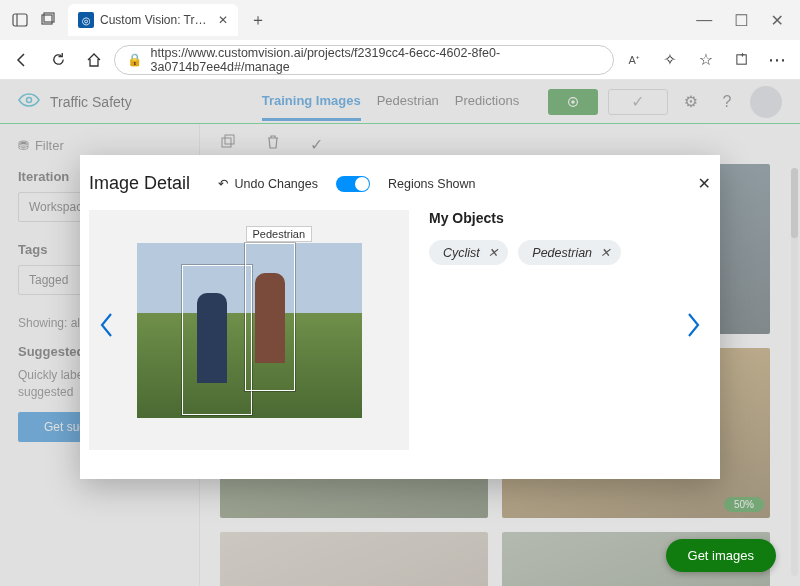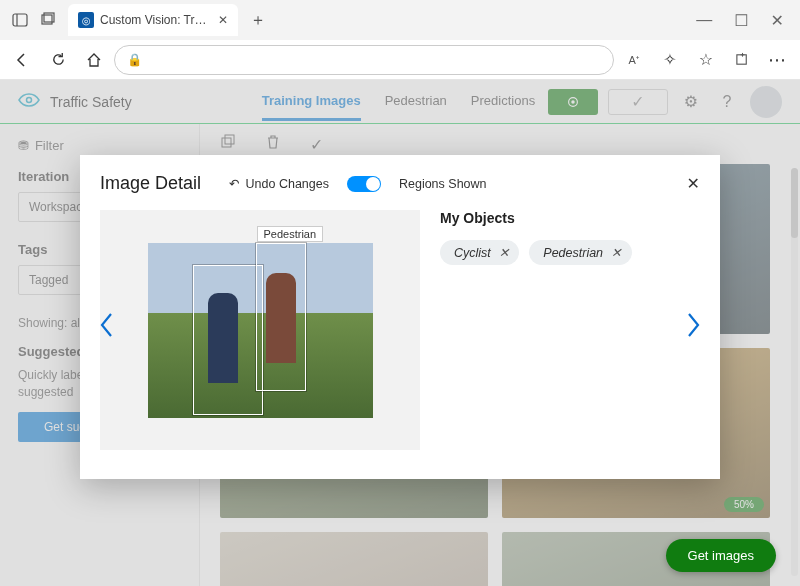--- a/index.html
+++ b/index.html
@@ -19,21 +19,21 @@
   .addrbar .nav-btn { width:32px; height:32px; display:flex; align-items:center; justify-content:center; color:#333; }
   .omnibox { flex:1; height:30px; border:1px solid #ccc; border-radius:15px; display:flex; align-items:center; padding:0 12px; font-size:12.5px; color:#444; gap:8px;}
   .omnibox .lock { color:#666; }
   .right-icons { display:flex; gap:4px; }
   .dots { font-size:18px; letter-spacing:2px; color:#333; padding:0 6px;}
 
   
   .app-header { height: 44px; display:flex; align-items:center; padding:0 18px; border-bottom:1px solid #22c55e; background:#fff; }
   .eye-icon { color:#0ea5c6; margin-right:10px; }
   .proj-name { font-size:14px; color:#222; }
-  .nav-tabs { display:flex; gap:24px; margin-left:130px; }
+  .nav-tabs { display:flex; gap:16px; margin-left:130px; }
   .nav-tab { font-size:13px; color:#444; padding:10px 0; cursor:pointer; }
   .nav-tab.active { color:#0078d4; border-bottom: 3px solid #0078d4; font-weight:600; }
   .hdr-actions { margin-left:auto; display:flex; align-items:center; gap:10px; }
   .train-btn { width:50px; height:26px; background:#107c10; border-radius:3px; display:flex; align-items:center; justify-content:center; color:#fff; font-size:12px;}
   .quick-btn { width:60px; height:26px; border:1px solid #ccc; border-radius:3px; display:flex; align-items:center; justify-content:center; color:#888; }
   .gear { width:26px; display:flex; justify-content:center; color:#555; }
   .help { width:26px; display:flex; justify-content:center; color:#555;}
   .avatar { width:32px; height:32px; border-radius:50%; background:#d0d6db; }
 
   
@@ -53,21 +53,21 @@
   .scrollbar { position:absolute; right:2px; top:44px; bottom:10px; width:7px; background:#f0f0f0; border-radius:4px;}
   .scrollthumb { width:7px; height:70px; background:#c0c0c0; border-radius:4px;}
 
   
   .scrim { position:absolute; left:0; right:0; bottom:0; background:rgba(200,200,200,0.55); top:80px;}
   
   
   .get-started { position:absolute; right:24px; bottom:14px; background:#107c10; color:#fff; font-size:13px; padding:9px 22px; border-radius:18px; box-shadow:0 2px 6px rgba(0,0,0,0.25); z-index:30;}
 
   
-  .modal { position:absolute; top:155px; left:80px; width:640px; height:324px; background:#fff; z-index:20; box-shadow:0 8px 32px rgba(0,0,0,0.25); display:flex; flex-direction:column; padding:18px 20px;}
+  .modal { position:absolute; top:155px; left:80px; width:640px; height:324px; background:#fff; z-index:20; box-shadow:0 8px 32px rgba(0,0,0,0.25); display:flex; flex-direction:column; padding:18px 9px;}
   .modal-head { display:flex; align-items:center; gap:18px; }
   .modal-title { font-size:18px; color:#222; margin-right:10px;}
   .undo { display:flex; align-items:center; gap:6px; font-size:12.5px; color:#333;}
   .toggle { width:34px; height:16px; background:#0091ff; border-radius:10px; position:relative;}
   .toggle::after { content:""; position:absolute; right:1px; top:1px; width:14px; height:14px; background:#fff; border-radius:50%;}
   .toggle-label { font-size:12.5px; color:#333;}
   .modal-close { margin-left:auto; color:#333; font-size:16px;}
   .modal-body { display:flex; flex:1; margin-top:16px; gap:20px;}
   .img-pane { width:320px; background:#f2f2f2; display:flex; align-items:center; justify-content:center; height:240px;}
   .img-frame { width:225px; height:175px; background:linear-gradient(180deg,#b7c9dd 0%, #b7c9dd 40%, #6f8f4a 40%, #4a6a33 100%); position:relative;}
@@ -129,20 +129,21 @@
         <path d="M12 1v4h-4" fill="none" stroke="#333" stroke-width="1.4"></path>
       </svg>
     </div>
   <div class="nav-btn">
       <svg width="16" height="16" viewBox="0 0 16 16">
         <path d="M2 8 L8 2 L14 8 M4 7v7h8V7" fill="none" stroke="#333" stroke-width="1.3"></path>
       </svg>
     </div>
   <div class="omnibox">
     <span class="lock">🔒</span>
+    <span>https://www.customvision.ai/projects/f2319cc4-6ecc-4602-8fe0-3a0714b7ee4d#/manage</span>
   </div>
   <div class="right-icons">
     <div class="nav-btn" style="font-size:11px;color:#555;">A⁺</div>
     <div class="nav-btn">✧</div>
     <div class="nav-btn">☆</div>
     <div class="nav-btn">
         <svg width="15" height="15" viewBox="0 0 16 16">
           <rect x="2" y="3" width="10" height="10" fill="none" stroke="#555" stroke-width="1.2"></rect>
           <line x1="8" y1="1" x2="8" y2="5" stroke="#555"></line>
           <line x1="6" y1="3" x2="10" y2="3" stroke="#555"></line>

